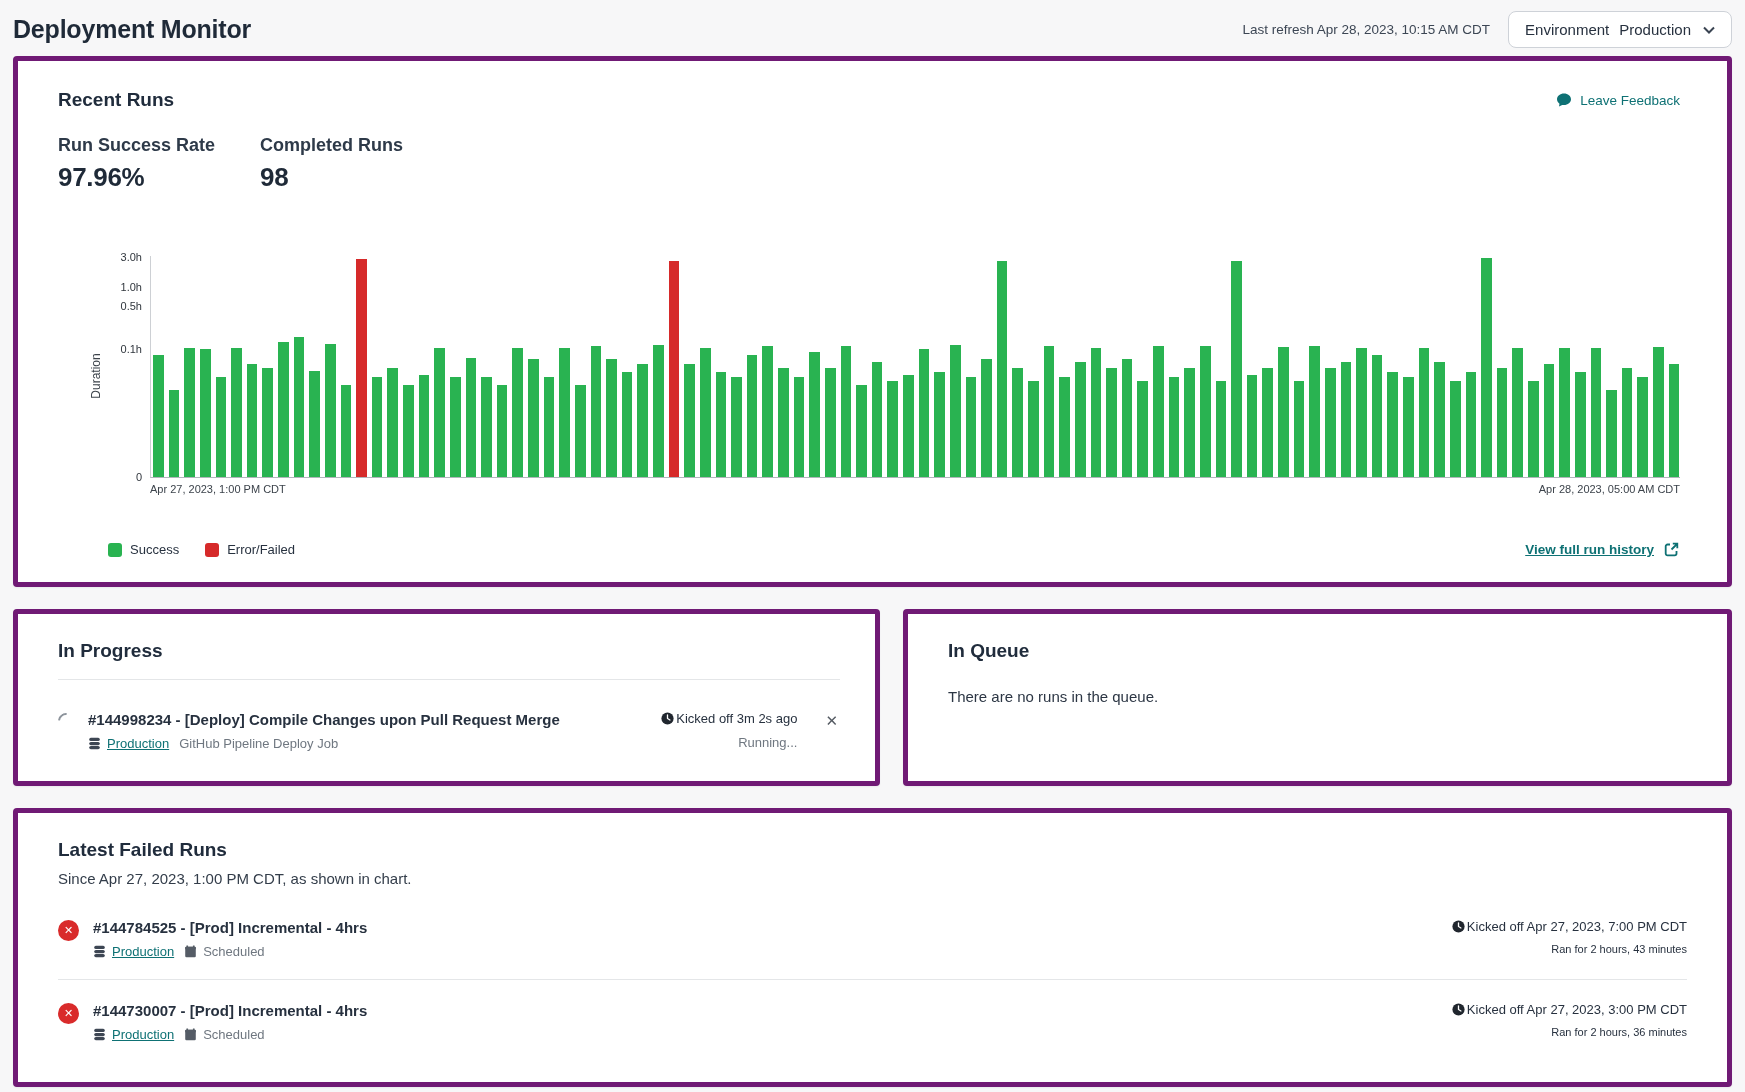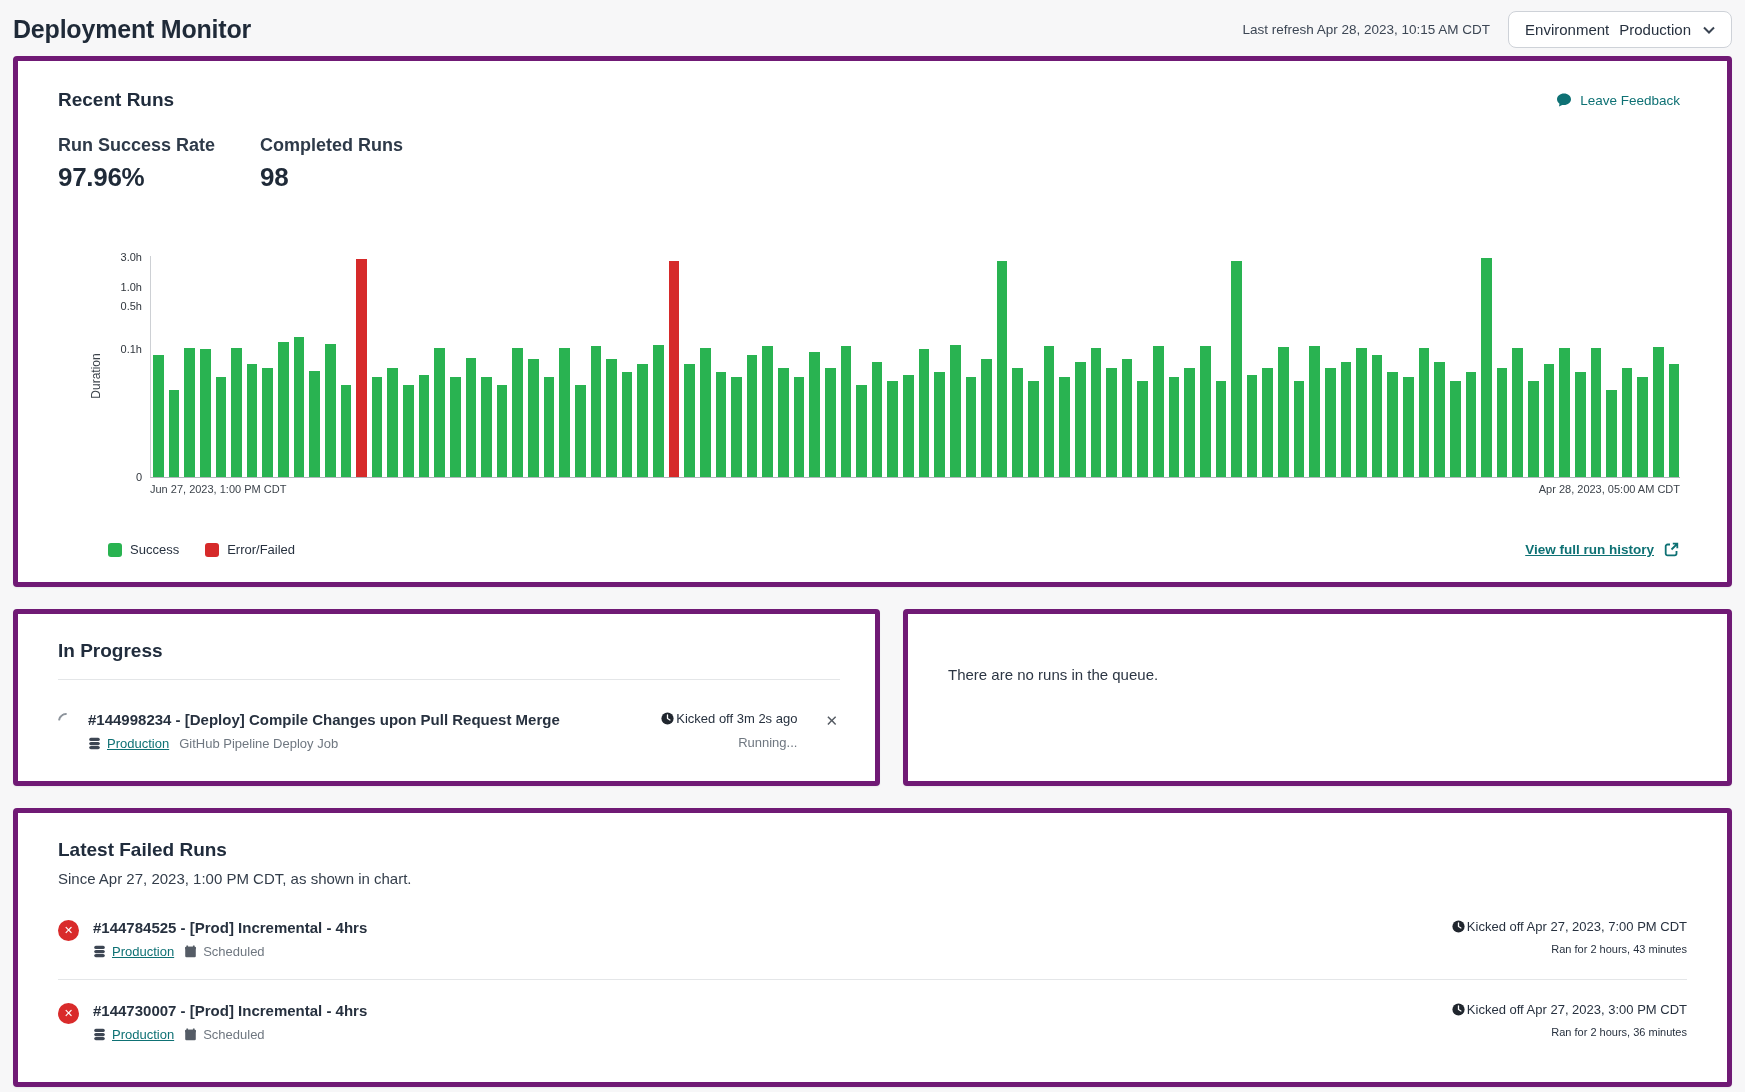--- a/index.html
+++ b/index.html
@@ -238,21 +238,21 @@
             <div class="bar" style="height: 104.96px; background: rgb(41, 179, 81);"></div>
             <div class="bar" style="height: 129.314px; background: rgb(41, 179, 81);"></div>
             <div class="bar" style="height: 87.04px; background: rgb(41, 179, 81);"></div>
             <div class="bar" style="height: 108.8px; background: rgb(41, 179, 81);"></div>
             <div class="bar" style="height: 99.84px; background: rgb(41, 179, 81);"></div>
             <div class="bar" style="height: 130.072px; background: rgb(41, 179, 81);"></div>
             <div class="bar" style="height: 112.64px; background: rgb(41, 179, 81);"></div>
           </div>
       </div>
       <div class="x-labels">
-        <span>Jun 27, 2023, 1:00 PM CDT</span>
+        <span>Apr 27, 2023, 1:00 PM CDT</span>
         <span>Apr 28, 2023, 05:00 AM CDT</span>
       </div>
     </div>
 
     <div class="chart-footer">
       <div class="legend">
         <span class="legend-item">
           <span class="swatch" id="sw0" style="background: rgb(41, 179, 81);"></span>
           <span>Success</span>
         </span>
@@ -299,20 +299,21 @@
             </svg>
             <span>Kicked off 3m 2s ago</span>
           </span>
           <span class="muted">Running...</span>
         </div>
         <button class="close-btn">✕</button>
       </div>
     </section>
 
     <section class="card card-queue">
+      <h2 class="card-h">In Queue</h2>
       <p class="queue-msg">There are no runs in the queue.</p>
     </section>
   </div>
 
   <section class="card card-failed">
     <h2 class="card-h">Latest Failed Runs</h2>
     <p class="failed-sub">Since Apr 27, 2023, 1:00 PM CDT, as shown in chart.</p>
 
     <div class="failed-row" style="margin-top:10px;">
       <span class="err-badge">✕</span>

